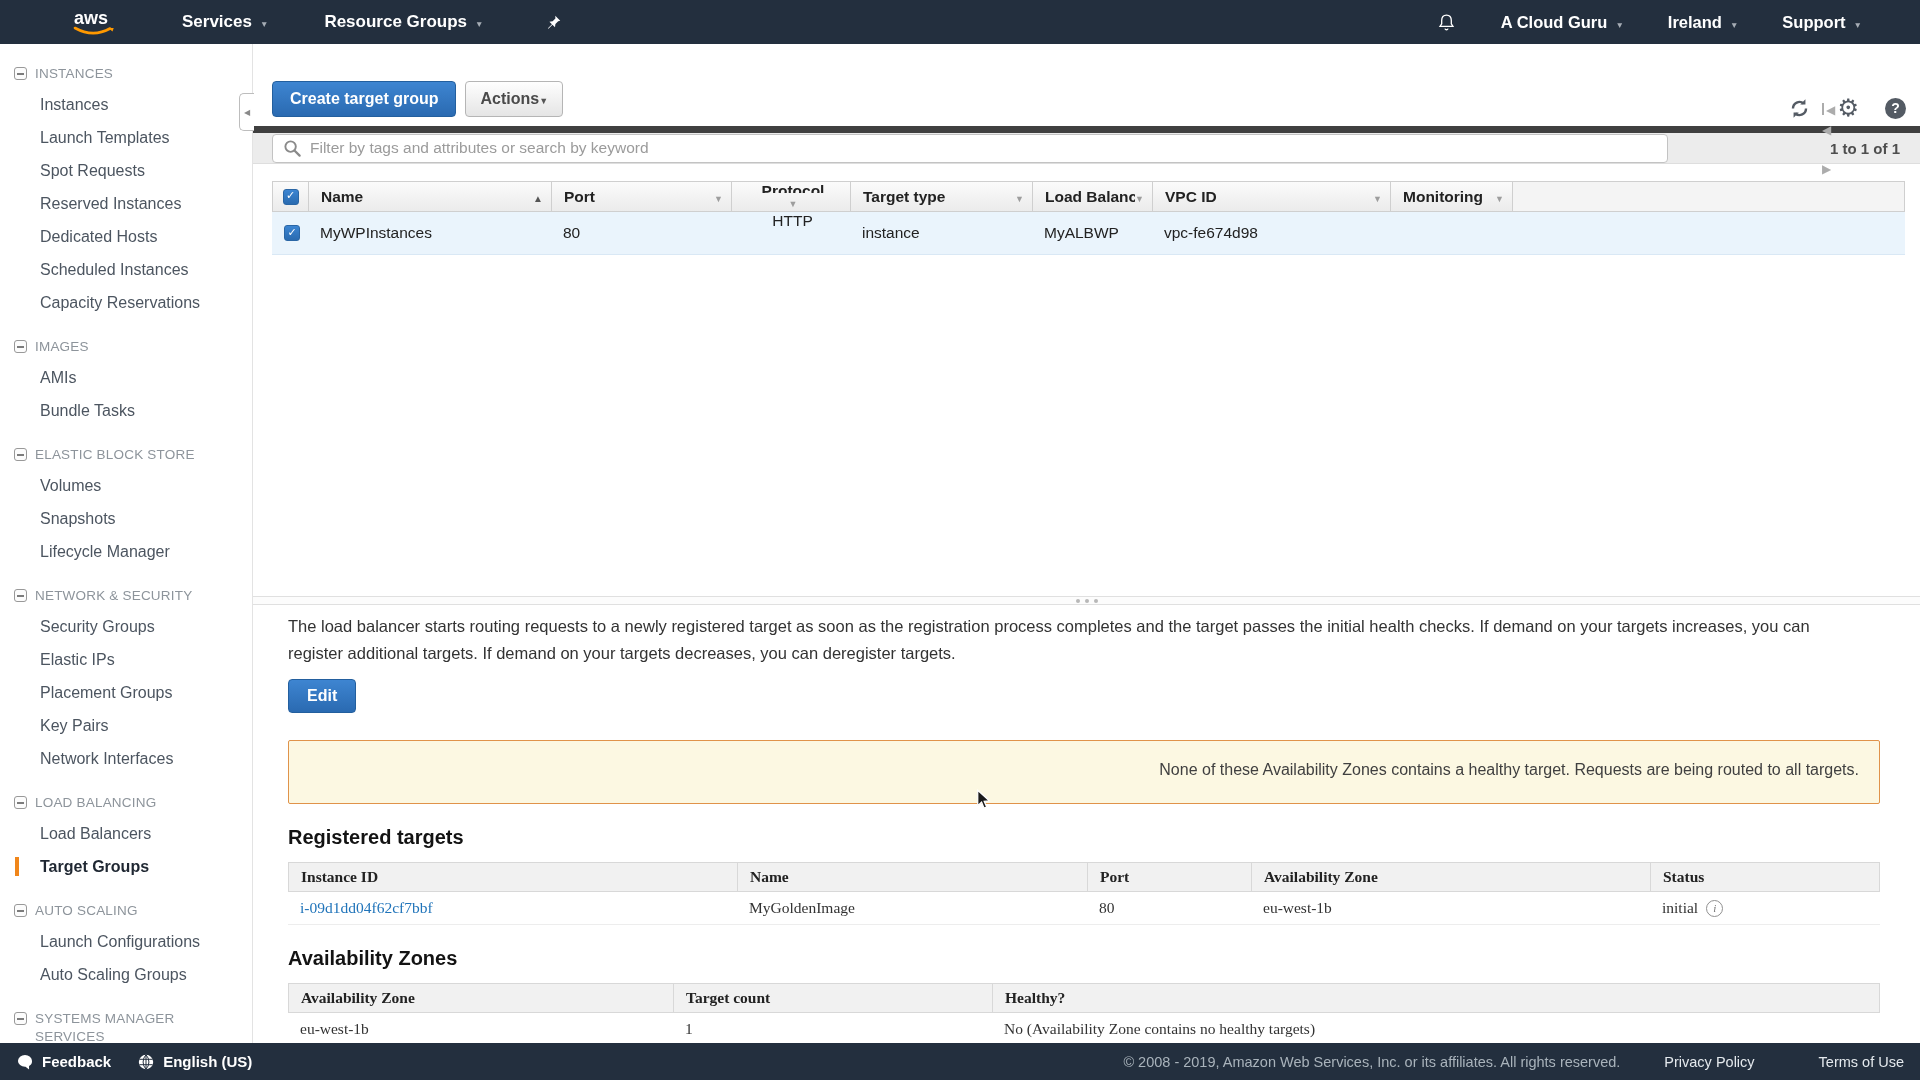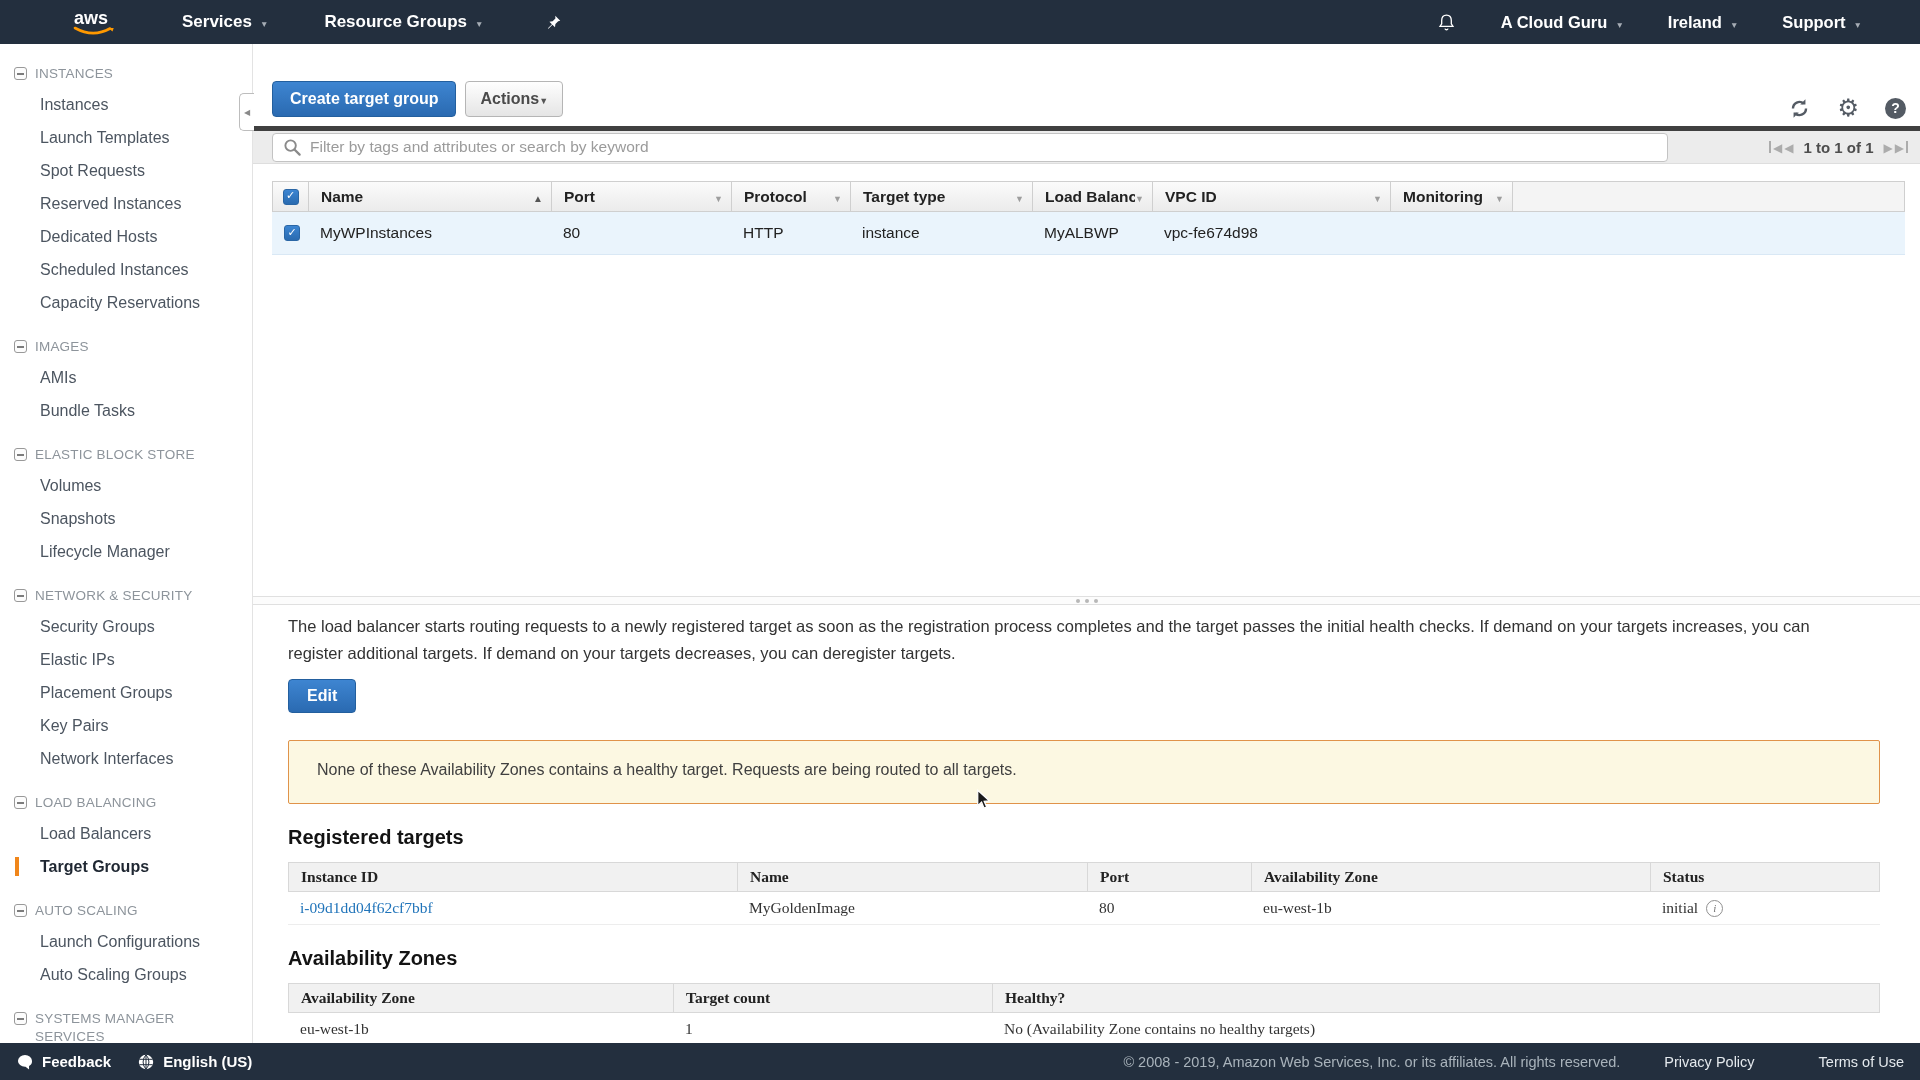--- a/index.html
+++ b/index.html
@@ -56,40 +56,40 @@
   .btn-primary { background: linear-gradient(#3e85d1, #2a6ab1); border: 1px solid #235f9e; color: #fff; padding: 0 17px; }
   .btn-default { background: linear-gradient(#fefefe, #e5e5e5); border: 1px solid #b5b5b5; color: #4a4a4a; padding: 0 14px; }
   .btn-caret-icon::after { content: "▼"; font-size: 9px; color: #555; }
 
   .top-icons { position: absolute; top: 52px; right: 14px; display: flex; align-items: center; gap: 26px; }
   .gear-icon { font-size: 24px; color: #545b64; cursor: pointer; line-height: 1; }
   .help-icon { width: 21px; height: 21px; border-radius: 50%; background: #545b64; color: #fff; font-weight: bold; font-size: 14px; display: flex; align-items: center; justify-content: center; cursor: pointer; }
 
   .filter-strip {
     position: absolute; top: 82px; left: 0; right: 0; height: 38px;
-    background: #ececec; border-top: 5px solid #404040; border-bottom: 1px solid #dedede;
+    background: #ececec; border-top: 7px solid #404040; border-bottom: 1px solid #dedede;
     display: flex; align-items: center; padding: 0 12px 0 19px;
   }
   .search-box { width: 1396px; height: 29px; background: #fff; border: 1px solid #c3c3c3; border-radius: 4px; display: flex; align-items: center; padding: 0 10px; gap: 8px; }
   .search-box input { border: none; outline: none; flex: 1; font-size: 15.5px; color: #333; font-family: inherit; background: transparent; }
   .search-box input::placeholder { color: #9b9b9b; }
-  .pagination { margin-left: auto; display: flex; align-items: flex-end; gap: 2px; }
+  .pagination { margin-left: auto; display: flex; align-items: flex-start; gap: 2px; flex-direction: column; }
   .pg-ctl { display: inline-flex; align-items: center; gap: 2px; cursor: pointer; }
   .vbar { width: 2px; height: 12px; background: #acacac; display: inline-block; }
   .tri-l::after { content: "◀"; font-size: 12px; color: #acacac; }
   .tri-r::after { content: "▶"; font-size: 12px; color: #acacac; }
   .pg-label { font-weight: bold; color: #4e4e4e; font-size: 15px; margin: 0 8px; }
 
   
   .tg-table { position: absolute; top: 137px; left: 19px; right: 15px; }
   .tg-header { display: flex; height: 31px; background: linear-gradient(#fbfbfb, #ebebeb); border: 1px solid #cfcfcf; }
   .th { display: flex; align-items: center; justify-content: space-between; padding: 0 8px 0 12px; font-weight: bold; font-size: 15.5px; color: #222; cursor: pointer; overflow: hidden; white-space: nowrap; border-right: 1px solid #cfcfcf; }
   .th-label { overflow: hidden; }
   .c-check { flex: none; width: 36px; justify-content: center; padding: 0; }
-  .c-name { width: 243px; } .c-port { width: 180px; } .c-proto { width: 119px; } .c-ttype { width: 182px; }
+  .c-name { width: 243px; } .c-port { width: 180px; } .c-proto { width: 119px; flex-direction: column; } .c-ttype { width: 182px; }
   .c-lb { width: 120px; } .c-vpc { width: 238px; } .c-mon { width: 122px; }
   .c-fill { flex: 1; border-right: none; background: #f4f4f4; cursor: default; }
   .sort-asc-icon::after { content: "▲"; font-size: 10px; color: #555; }
   .sort-down-icon::after { content: "▼"; font-size: 9px; color: #9d9d9d; }
   .tg-row { display: flex; height: 43px; }
   .tg-row.selected { background: #eaf4fc; border-bottom: 1px solid #d9e8f5; }
   .td { display: flex; align-items: center; padding: 0 8px 0 12px; font-size: 15.5px; color: #222; overflow: hidden; white-space: nowrap; }
 
   .checkbox { width: 16px; height: 16px; border-radius: 3px; background: linear-gradient(#3c85d2, #2a6bb0); border: 1px solid #2a66a5; position: relative; cursor: pointer; flex: none; }
   .checkbox::after { content: "✓"; color: #fff; font-size: 11px; position: absolute; left: 2.5px; top: -0.5px; }
@@ -99,21 +99,21 @@
     border-top: 1px solid #e0e0e0; border-bottom: 1px solid #e0e0e0; background: #fcfcfc;
     display: flex; align-items: center; justify-content: center; gap: 5px; cursor: row-resize;
   }
   .splitter i { width: 4px; height: 4px; border-radius: 50%; background: #b8b8b8; }
 
   
   .detail { position: absolute; top: 561px; left: 0; right: 0; bottom: 0; overflow: hidden; padding: 8px 40px 0 35px; }
   .description { font-size: 16.5px; line-height: 27px; color: #333; max-width: 1578px; }
   .edit-wrap { margin-top: 12px; }
   .btn-edit { height: 34px; padding: 0 18px; }
-  .warning-box { margin-top: 27px; height: 64px; background: #fcf8e2; border: 1px solid #e0934a; border-radius: 2px; padding: 20px 20px 0 28px; font-size: 16px; color: #404040; }
+  .warning-box { margin-top: 27px; height: 64px; background: #fcf8e2; border: 1px solid #e0934a; border-radius: 2px; padding: 20px 20px 0 28px; font-size: 16px; color: #404040; text-align: right; }
   .detail h2 { margin-top: 22px; font-size: 20px; color: #131313; font-weight: bold; }
   .detail-table { margin-top: 13px; width: 100%; font-family: Liberation Serif, serif; }
   .dt-header { display: flex; height: 30px; background: #f1f1f1; border: 1px solid #d8d8d8; }
   .dt-th { display: flex; align-items: center; padding: 0 12px; font-weight: bold; font-size: 15.5px; color: #222; border-right: 1px solid #d8d8d8; white-space: nowrap; overflow: hidden; }
   .dt-th:last-child { border-right: none; }
   .dt-row { display: flex; height: 33px; border-bottom: 1px solid #ededed; }
   .dt-td { display: flex; align-items: center; padding: 0 12px; font-size: 15.5px; color: #333; white-space: nowrap; overflow: hidden; }
   .rt-c0 { width: 449px; } .rt-c1 { width: 350px; } .rt-c2 { width: 164px; } .rt-c3 { width: 399px; } .rt-c4 { flex: 1; }
   .az-c0 { width: 385px; } .az-c1 { width: 319px; } .az-c2 { flex: 1; }
   .link { color: #2074ba; cursor: pointer; }

